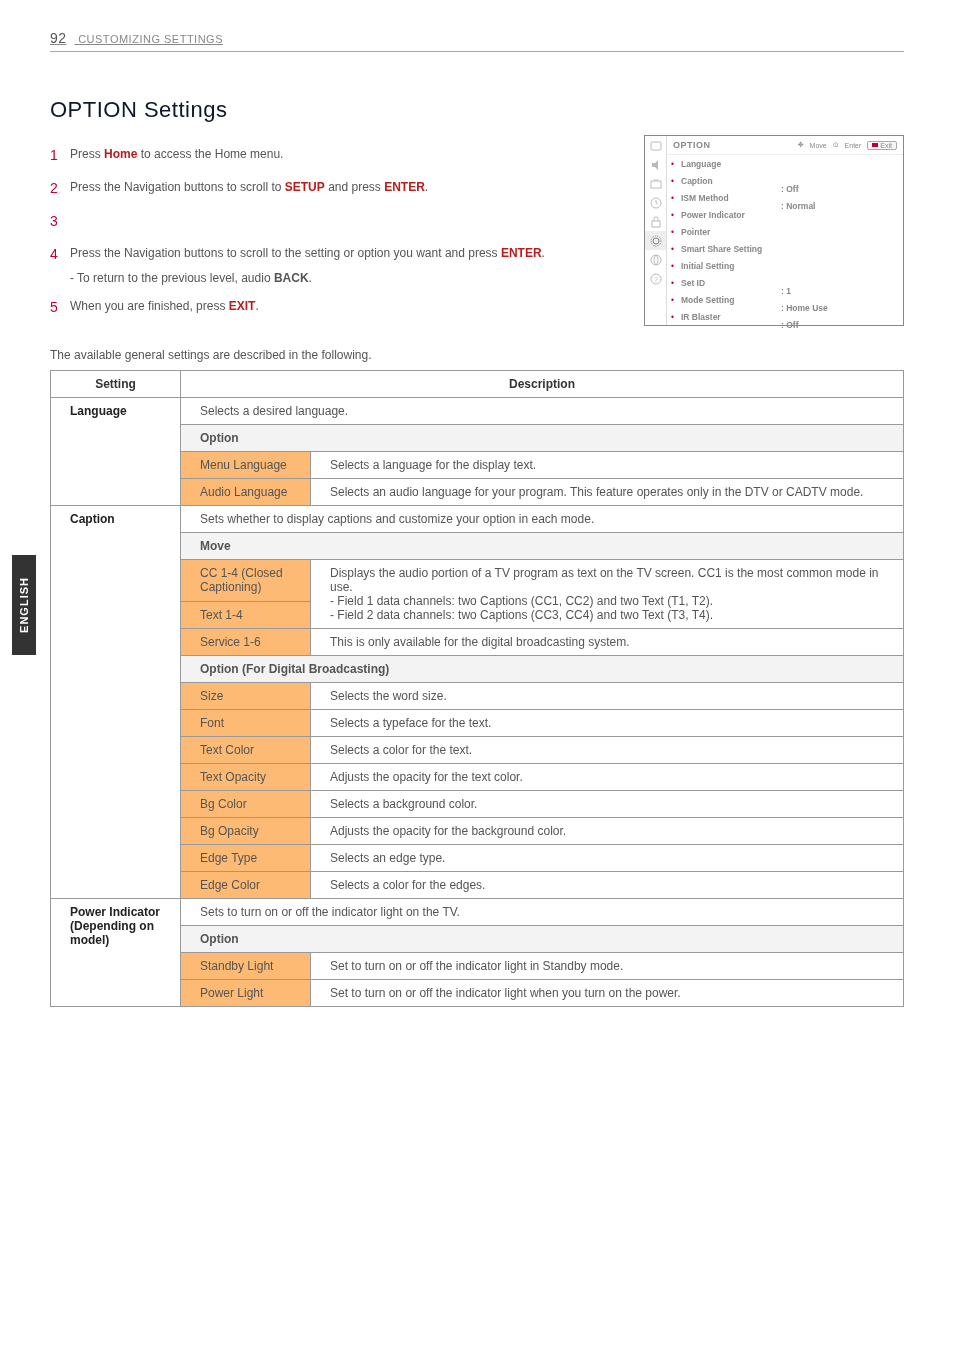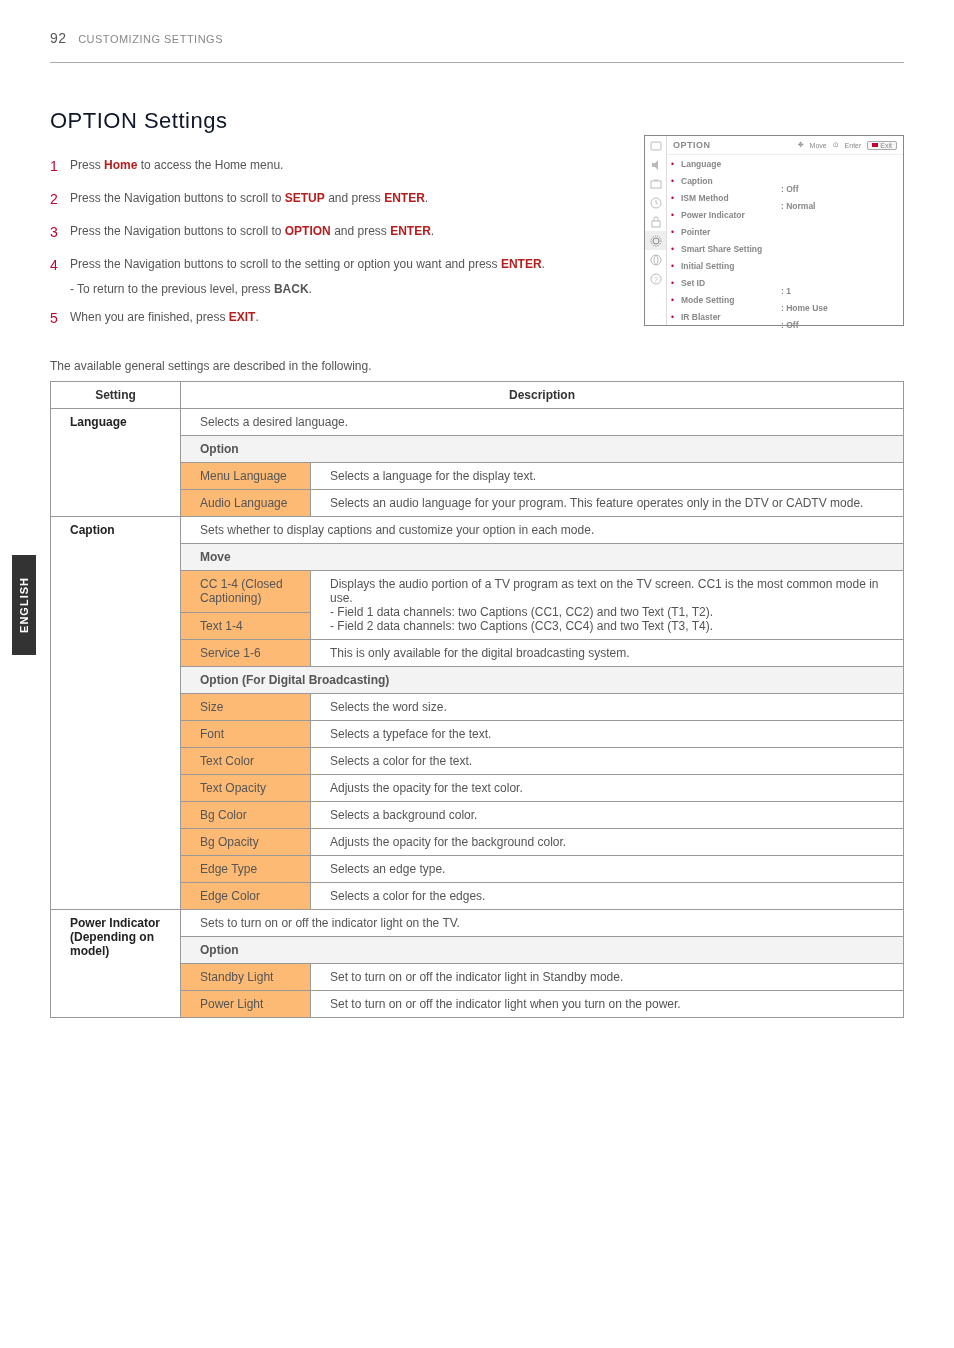--- a/index.html
+++ b/index.html
@@ -14,22 +14,23 @@
       margin: 0 auto;
       padding: 30px 50px;
       color: #333;
       position: relative;
     }
     .page-header {
       font-size: 11px;
       color: #888;
       letter-spacing: 0.5px;
       margin-bottom: 45px;
-      padding-bottom: 16px;
+      padding-bottom: 5px;
       border-bottom: 1px solid #aaa;
+      text-decoration: underline;
     }
     .page-num {
       font-size: 14px;
       color: #555;
       margin-right: 8px;
     }
     h1.section-title {
       font-size: 22px;
       font-weight: 400;
       color: #0f172a;
@@ -227,33 +228,30 @@
     </span>
   </li>
   <li>
     <span class="step-num">2</span>
     <span class="step-text">
       <span>Press the Navigation buttons to scroll to </span><b>SETUP</b><span> and press </span><b>ENTER</b><span>.</span>
     </span>
   </li>
   <li>
     <span class="step-num">3</span>
-    <span class="step-text">
-      <span>Press the Navigation buttons to scroll to </span><b>OPTION</b><span> and press </span><b>ENTER</b><span>.</span>
-    </span>
   </li>
   <li>
     <span class="step-num">4</span>
     <span class="step-text">
       <span>Press the Navigation buttons to scroll to the setting or option you want and press </span><b>ENTER</b><span>.</span>
     </span>
   </li>
 </ol>
 <div class="sub-step">
-  <span>- To return to the previous level, press </span><b>BACK</b><span>.</span>
+  <span>- To return to the previous level, audio </span><b>BACK</b><span>.</span>
 </div>
 <ol class="steps">
   <li>
     <span class="step-num">5</span>
     <span class="step-text">
       <span>When you are finished, press </span><b>EXIT</b><span>.</span>
     </span>
   </li>
 </ol>
 

